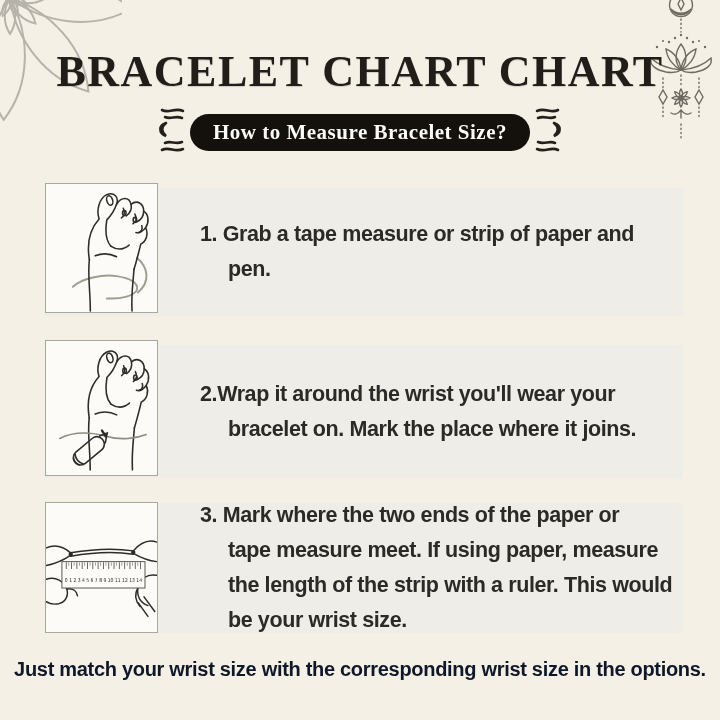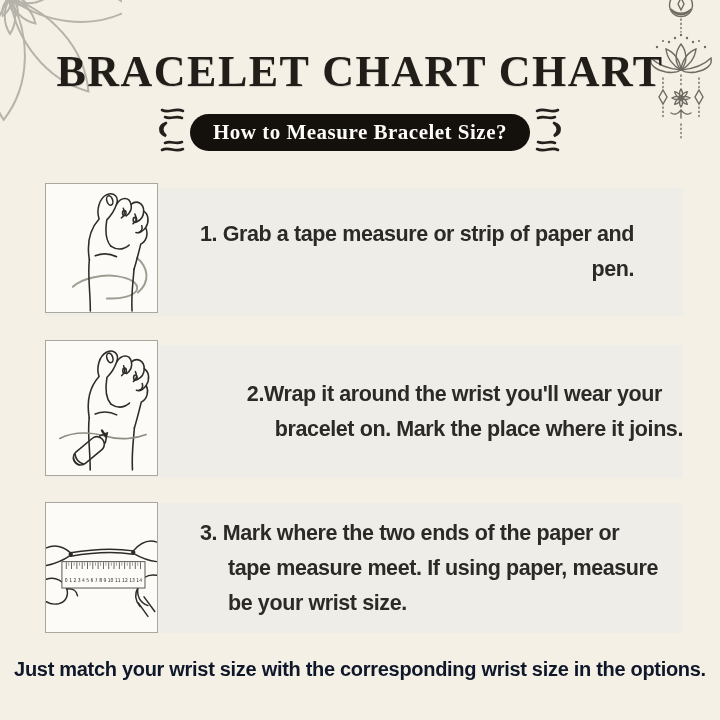--- a/index.html
+++ b/index.html
@@ -27,22 +27,22 @@
     display:flex;align-items:center;padding:0 23px;
     font-family:"Liberation Serif", serif;font-weight:700;font-size:21px;
     letter-spacing:0.5px;white-space:nowrap;
   }
   
   .steps{position:absolute;left:45px;top:188px;width:638px;}
   .step{
     position:relative;background:#efede8;width:638px;
     display:flex;align-items:center;
   }
-  .step-1{height:128px;margin-bottom:29px;text-align:right;}
-  .step-2{height:133px;margin-bottom:25px;justify-content:flex-end;}
+  .step-1{height:128px;margin-bottom:29px;}
+  .step-2{height:133px;margin-bottom:25px;}
   .step-3{height:130px;}
   .illus{
     position:absolute;left:0;top:-5px;width:113px;height:130px;
     background:#fcfbf7;border:1px solid #aaa79f;box-sizing:border-box;
   }
   .step-2 .illus{height:136px;}
   .step-3 .illus{top:-1px;height:131px;}
   .illus svg{display:block;width:100%;height:100%;}
   .step-text{
     margin-left:155px;padding-left:28px;
@@ -237,19 +237,20 @@
         </g>
         <rect x="16" y="60" width="85" height="27" fill="#fdfcf9" stroke="#57544e" stroke-width="1"></rect>
         <path d="M20,64 L98,64" stroke="#57544e" stroke-width="7" stroke-dasharray="0.9 4.53" fill="none"></path>
         <path d="M22.7,62.5 L98,62.5" stroke="#7b776f" stroke-width="3.4" stroke-dasharray="0.7 4.73" fill="none"></path>
         <text x="19" y="81" font-size="5.4" fill="#2e2c28" font-family="DejaVu Sans, sans-serif" textLength="79" lengthAdjust="spacingAndGlyphs">0 1 2 3 4 5 6 7 8 9 10 11 12 13 14</text>
       </svg>
     </div>
     <div class="step-text">
       <div class="line l0">3. Mark where the two ends of the paper or</div>
       <div class="line">tape measure meet. If using paper, measure</div>
+      <div class="line">the length of the strip with a ruler. This would</div>
       <div class="line">be your wrist size.</div>
     </div>
   </div>
 
 </div>
 
 <div class="footer-note">Just match your wrist size with the corresponding wrist size in the options.</div>
 
 </body></html>

